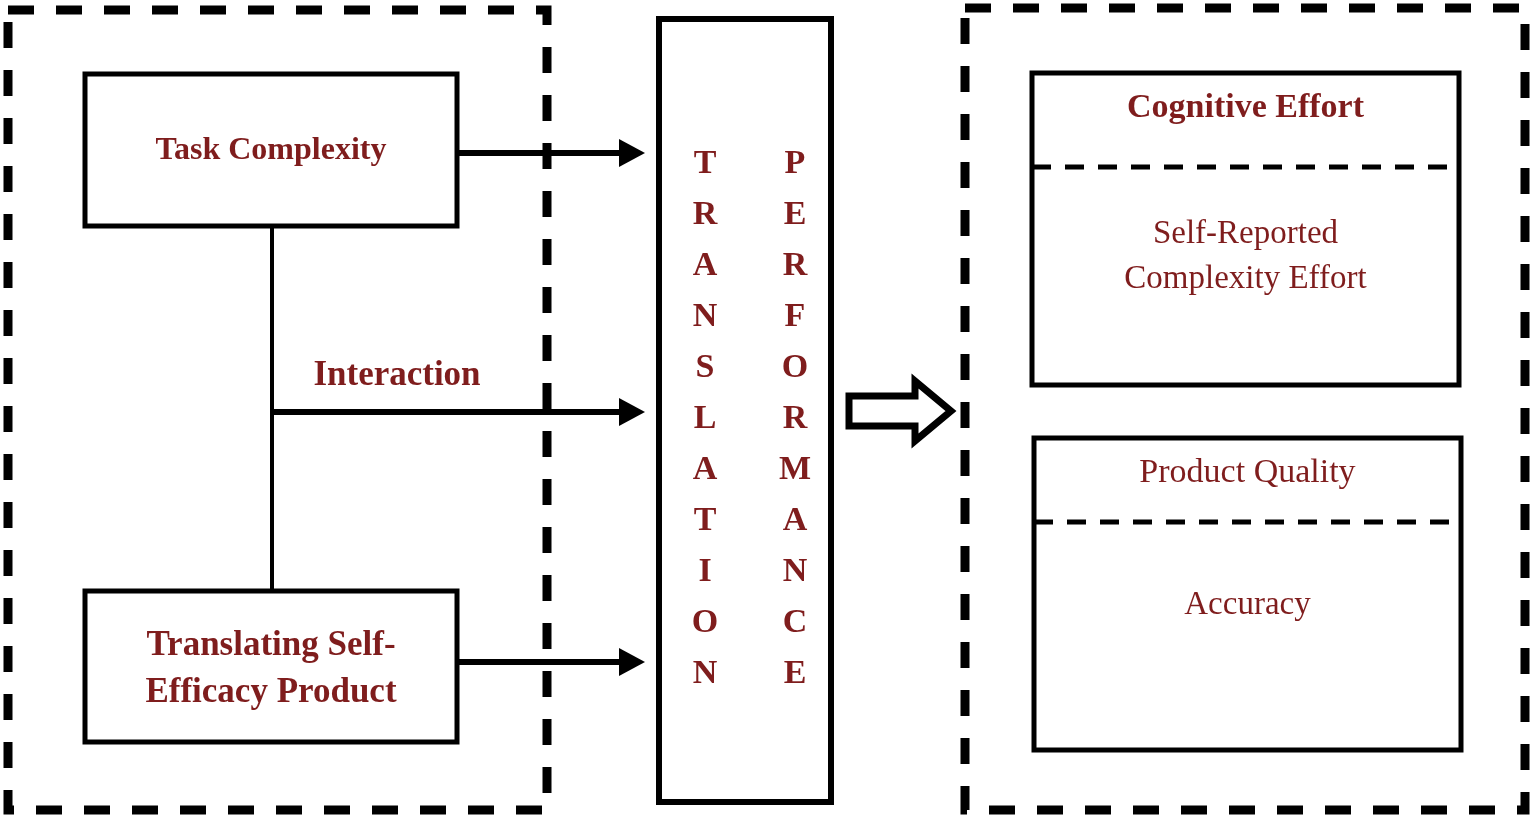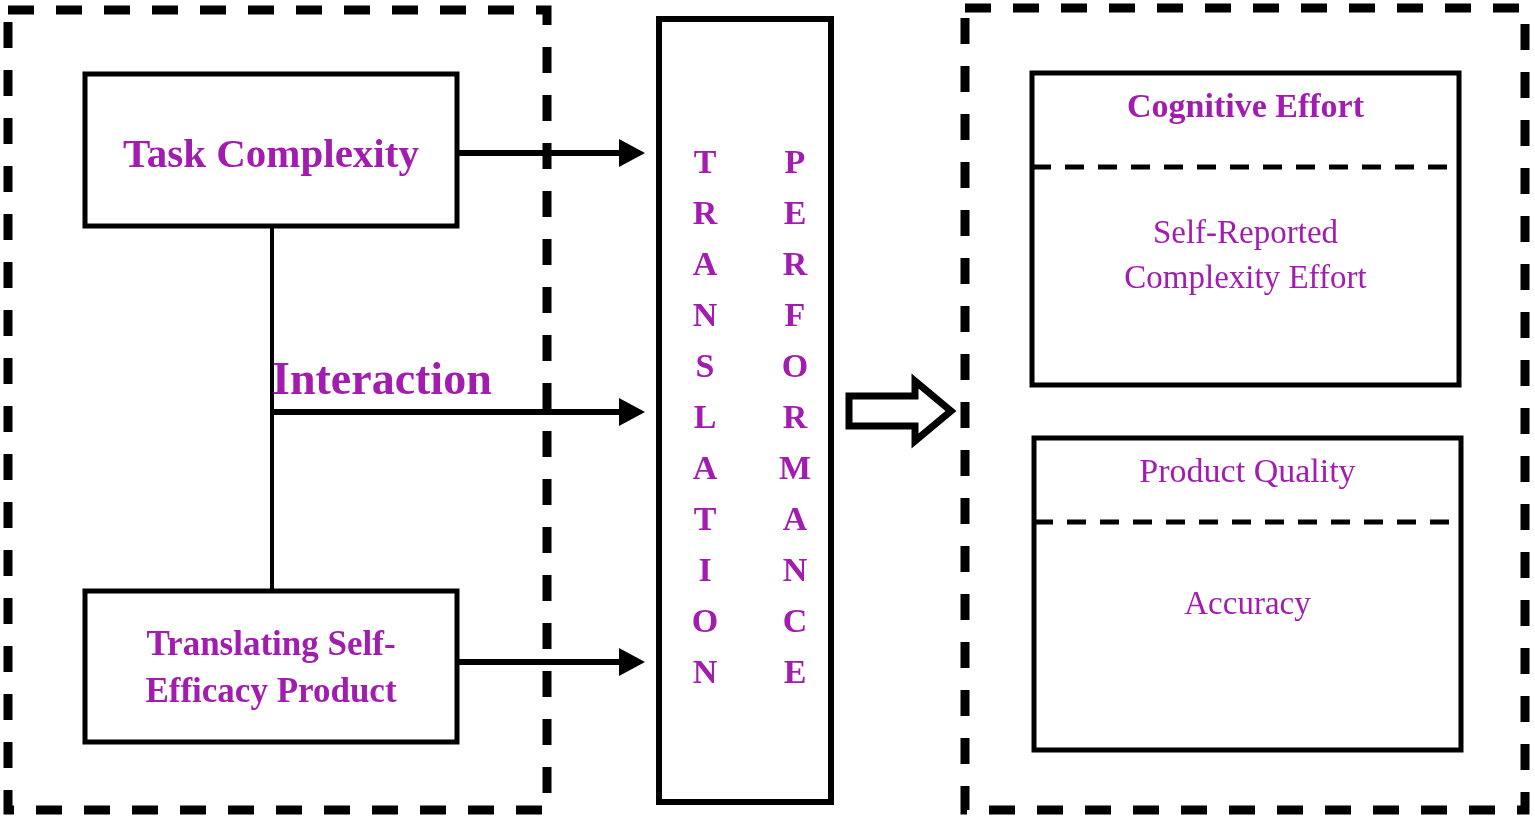--- a/index.html
+++ b/index.html
@@ -22,35 +22,35 @@
     left: 0;
     top: 0;
     width: 1535px;
     height: 825px;
     pointer-events: none;
   }
   .txt {
     position: absolute;
     text-align: center;
     line-height: 1.06;
-    color: #a21caf;
+    color: #7f1d1d;
     white-space: pre-line;
   }
   .bold { font-weight: bold; }
   #task-complexity-label {
     left: 85px; top: 132px; width: 372px;
-    font-size: 41px; font-weight: bold;
+    font-size: 32px; font-weight: bold;
   }
   #tseb-label {
     left: 95px; top: 621px; width: 352px;
     font-size: 35px; font-weight: bold; line-height: 1.33;
   }
   #interaction-label {
     left: 272px; top: 355px; width: 250px;
-    font-size: 46px; font-weight: bold; text-align: left;
+    font-size: 35px; font-weight: bold; text-align: center;
   }
 
   
   #translation-letters {
     left: 681px; top: 136px; width: 48px;
     font-size: 34px; font-weight: bold; letter-spacing: 0;
     line-height: 1.50;
   }
   #performance-letters {
     left: 771px; top: 136px; width: 48px;

